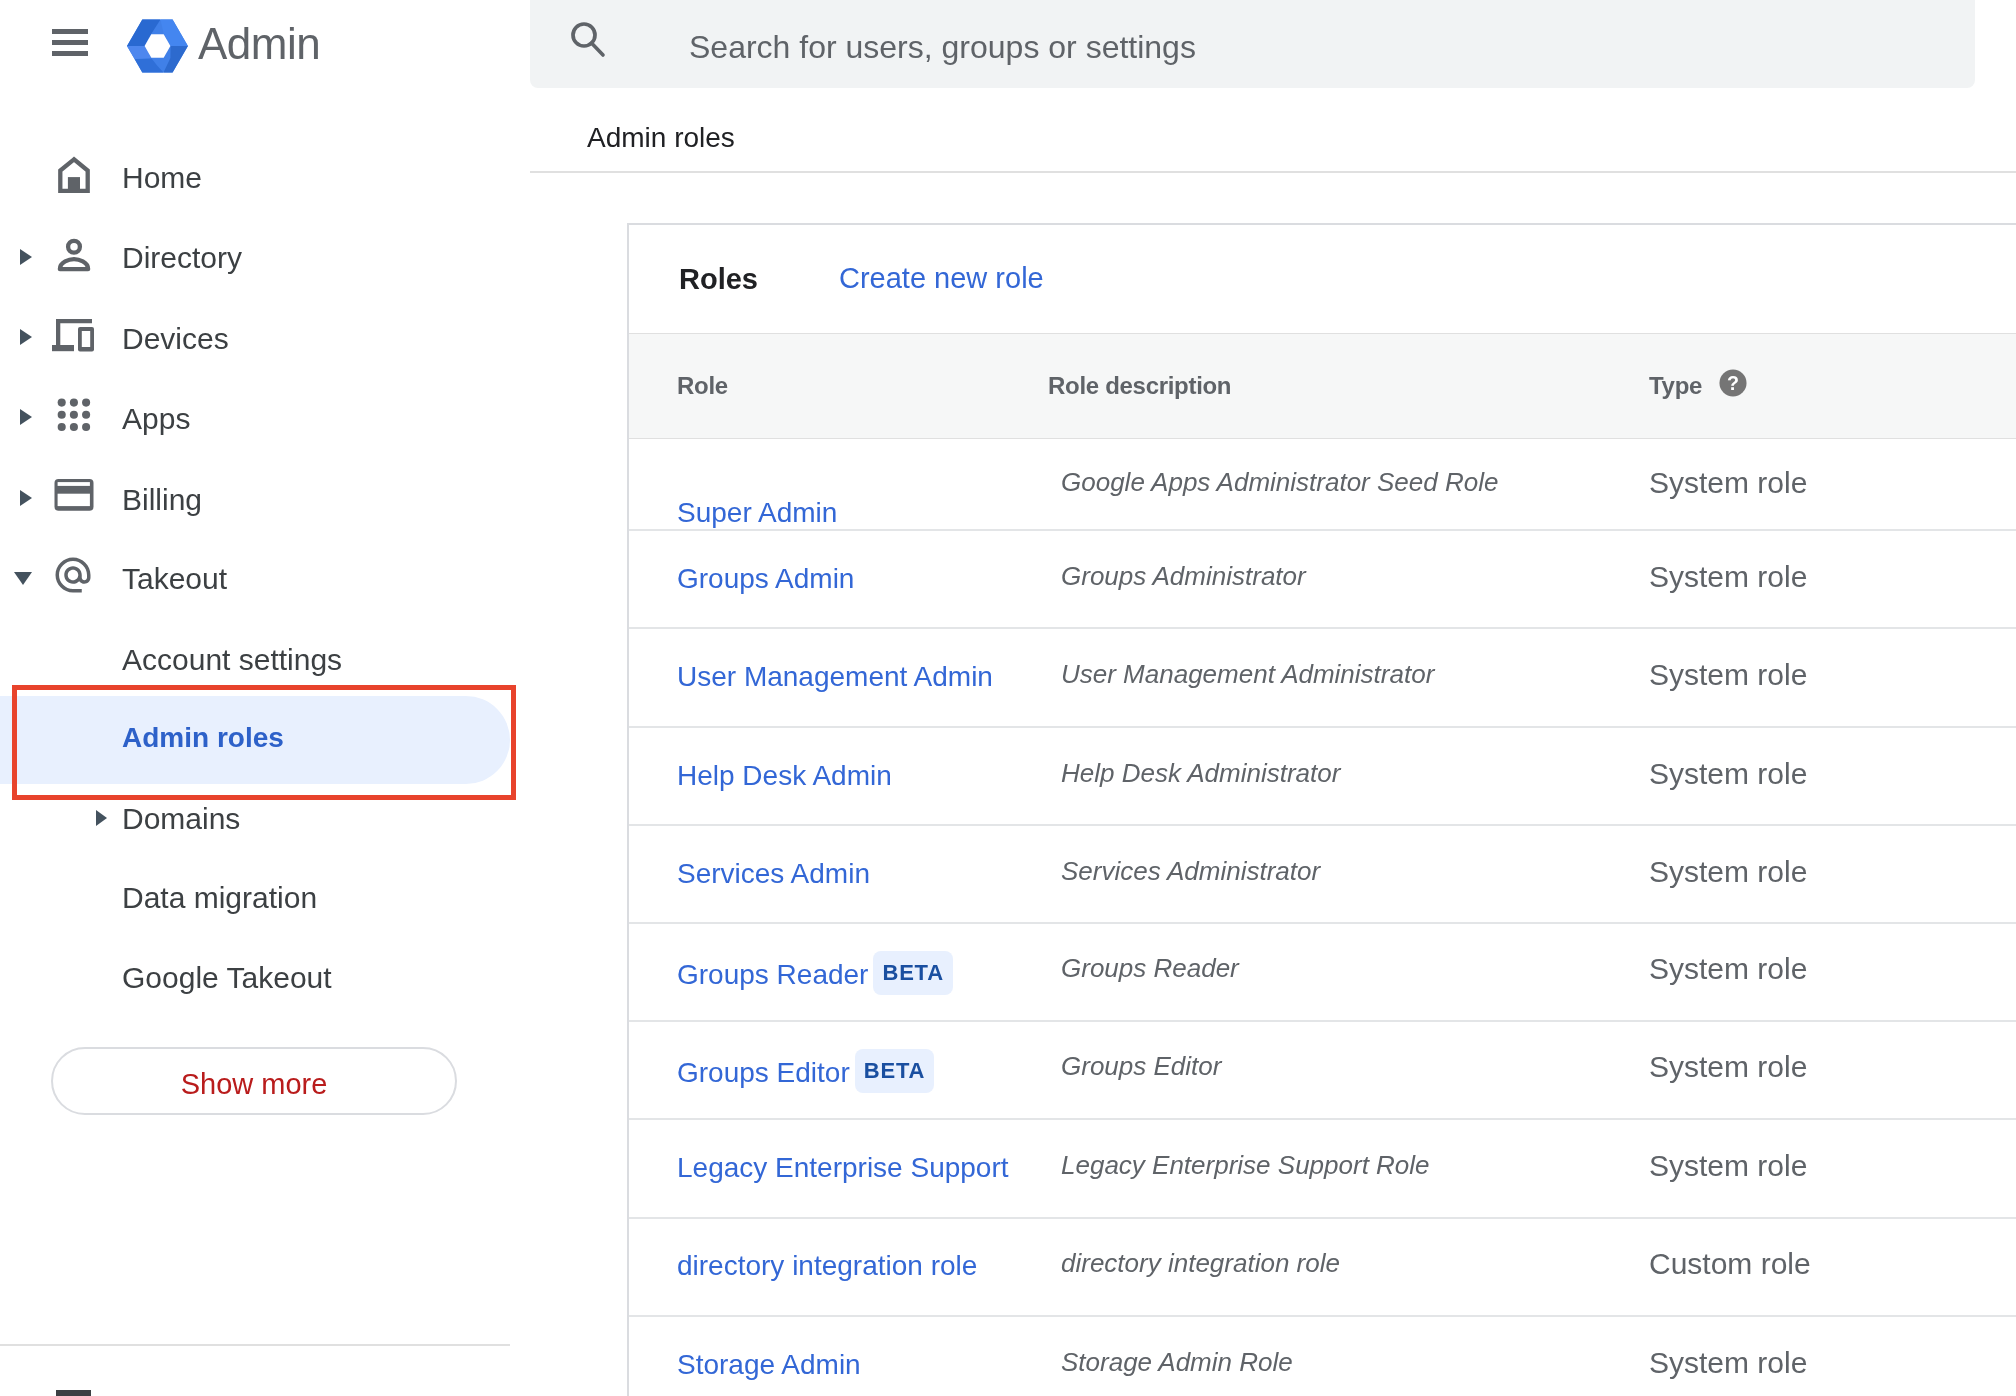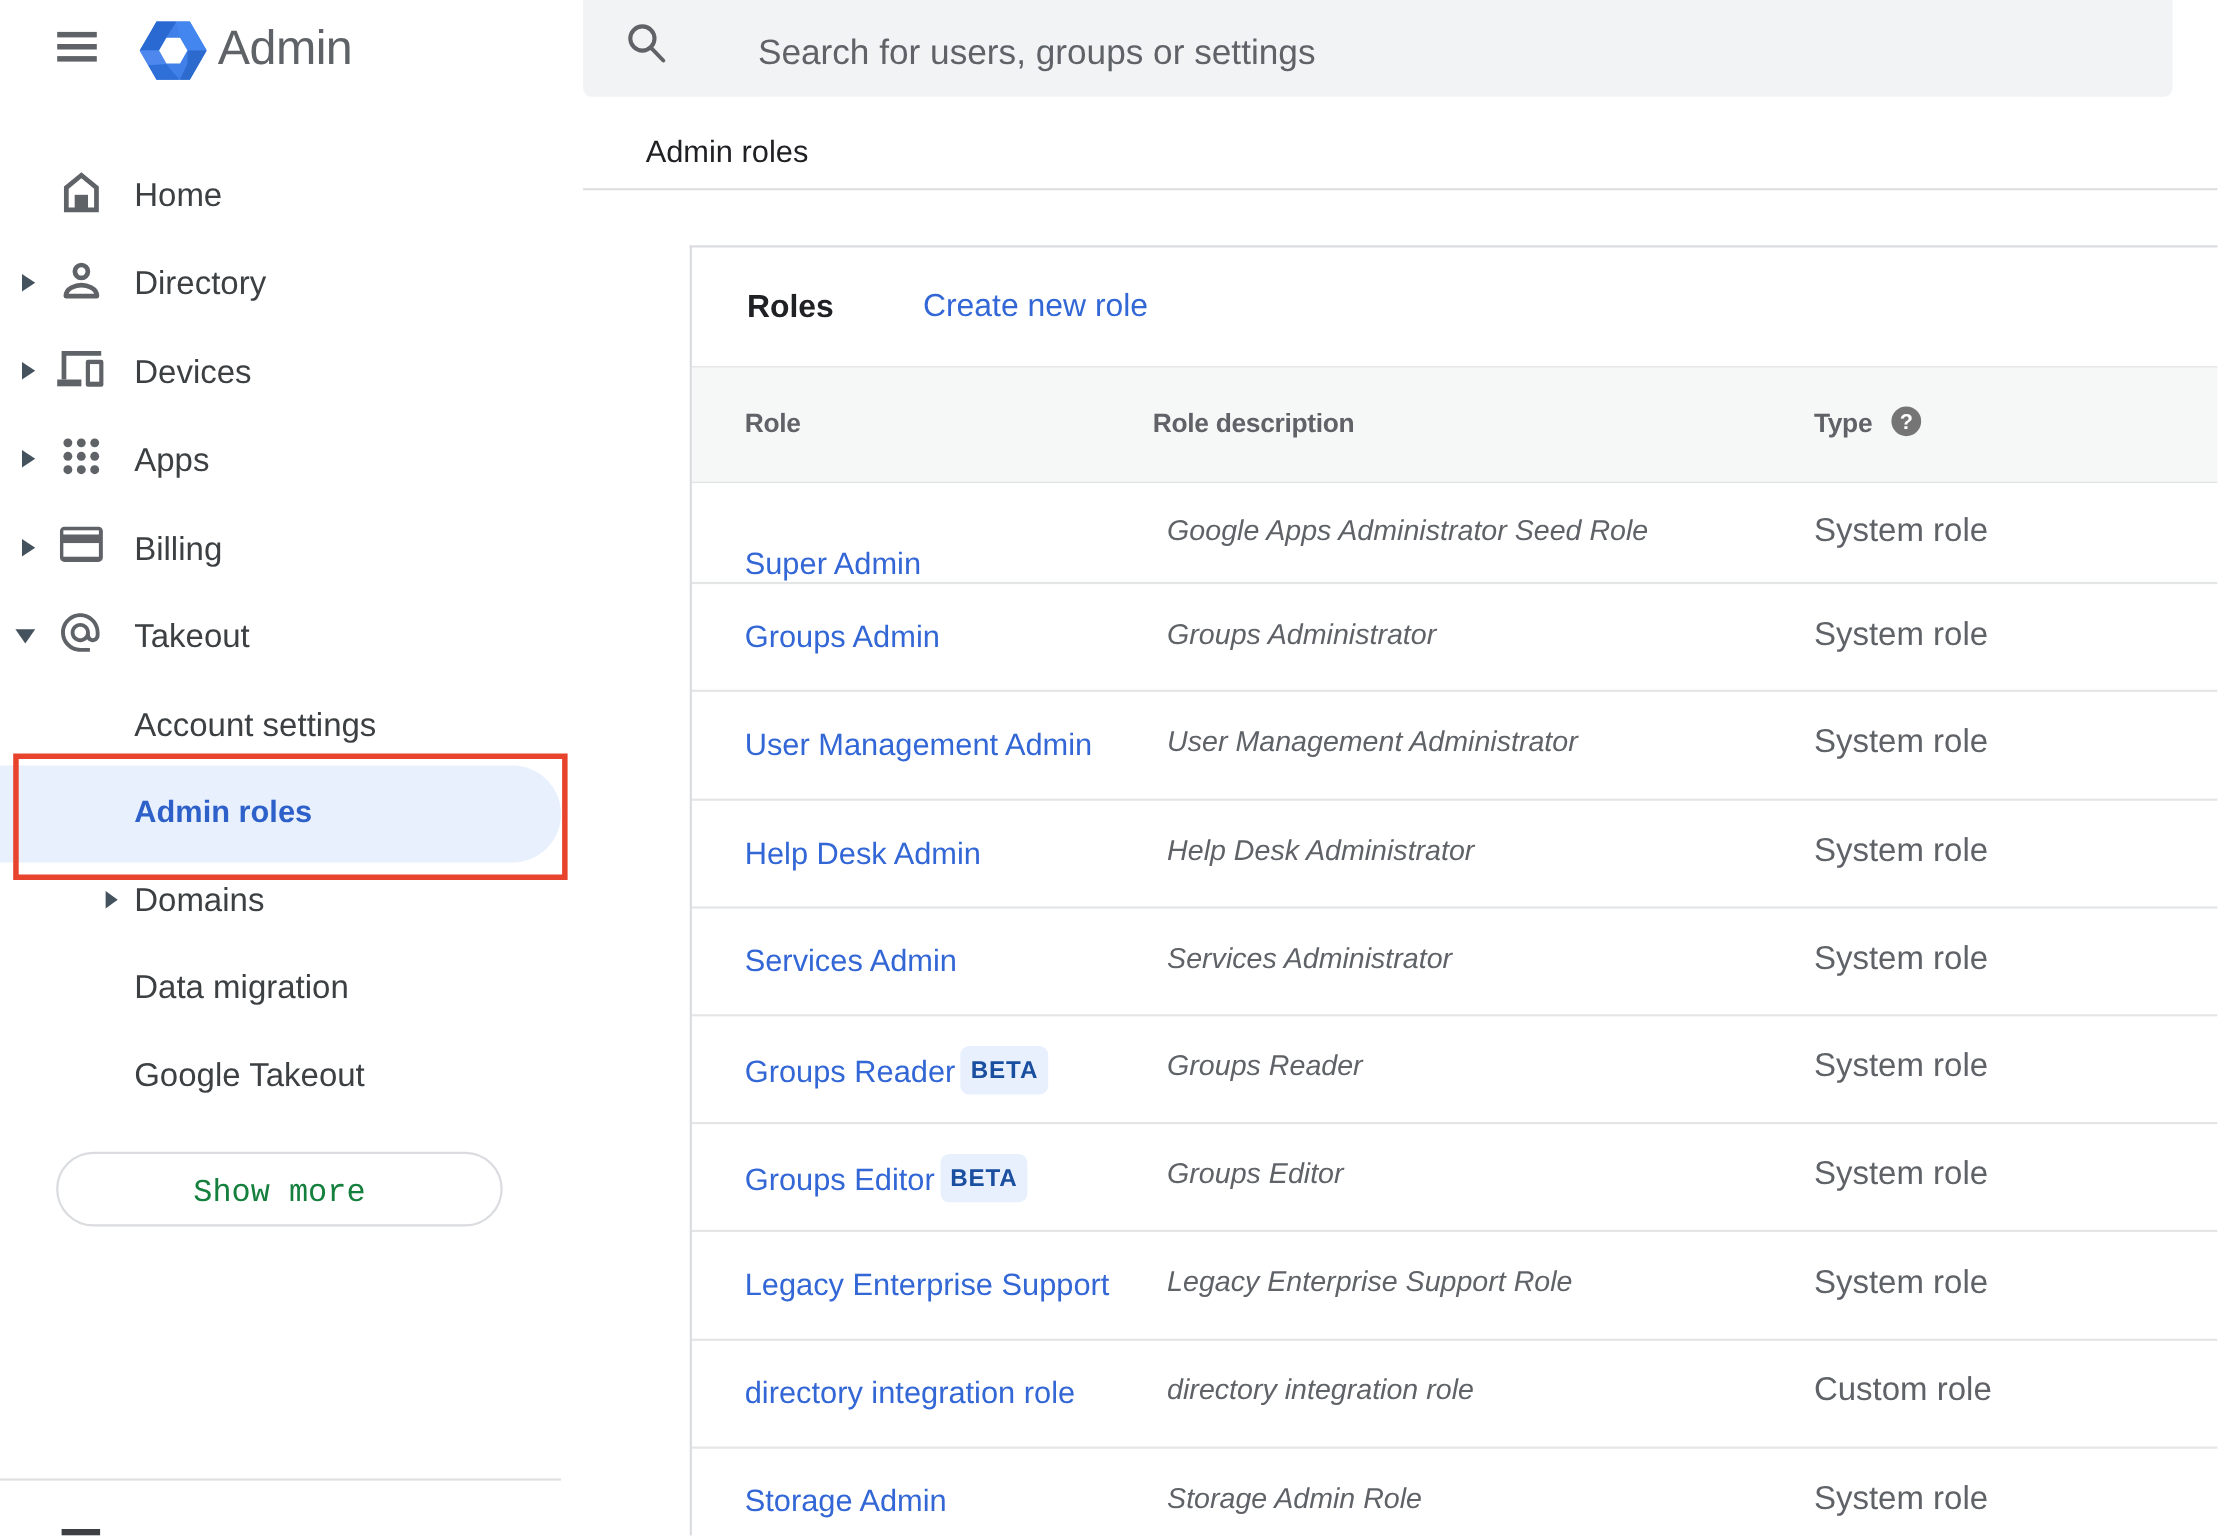--- a/index.html
+++ b/index.html
@@ -100,21 +100,21 @@
 </svg>
 <div class="navtxt" style="top:562px;">Takeout</div>
 
 <div class="navtxt" style="top:643px;">Account settings</div>
 <div class="navtxt" style="top:722px;font-size:28px;font-weight:700;color:#2d61c9;">Admin roles</div>
 <div class="arr-r" style="left:96px;top:810px;border-left-width:11px;"></div>
 <div class="navtxt" style="top:802px;">Domains</div>
 <div class="navtxt" style="top:881px;">Data migration</div>
 <div class="navtxt" style="top:961px;">Google Takeout</div>
 
-<div class="abs ctr" style="left:51px;top:1047px;width:402px;border:2px solid #dadce0;border-radius:34px;justify-content:center;padding-top:6px;height:58px;font-size:29px;font-weight:400;color:#15803d;font-family:Liberation Mono, monospace;">Show more</div>
+<div class="abs ctr" style="left:51px;top:1047px;width:402px;border:2px solid #dadce0;border-radius:34px;justify-content:center;padding-top:6px;height:58px;font-size:29px;font-weight:400;color:#b91c1c;">Show more</div>
 
 <div class="abs" style="left:0;top:1344px;width:510px;height:2px;background:#e0e0e0;"></div>
 <div class="abs" style="left:56px;top:1390px;width:35px;height:6px;background:#3c4043;"></div>
 
 <div class="abs" style="left:627px;top:223px;width:1389px;height:1173px;background:#fff;border-left:2px solid #dadce0;border-top:2px solid #dadce0;"></div>
 
 <div class="abs" style="left:679px;top:263px;font-size:29px;font-weight:700;color:#202124;">Roles</div>
 <div class="abs" style="left:839px;top:262px;font-size:29px;color:#3367d6;">Create new role</div>
 
 <div class="abs" style="left:629px;top:333px;width:1387px;height:104px;background:#f6f7f7;border-top:1.5px solid #e0e0e0;border-bottom:1.5px solid #e0e0e0;"></div>

